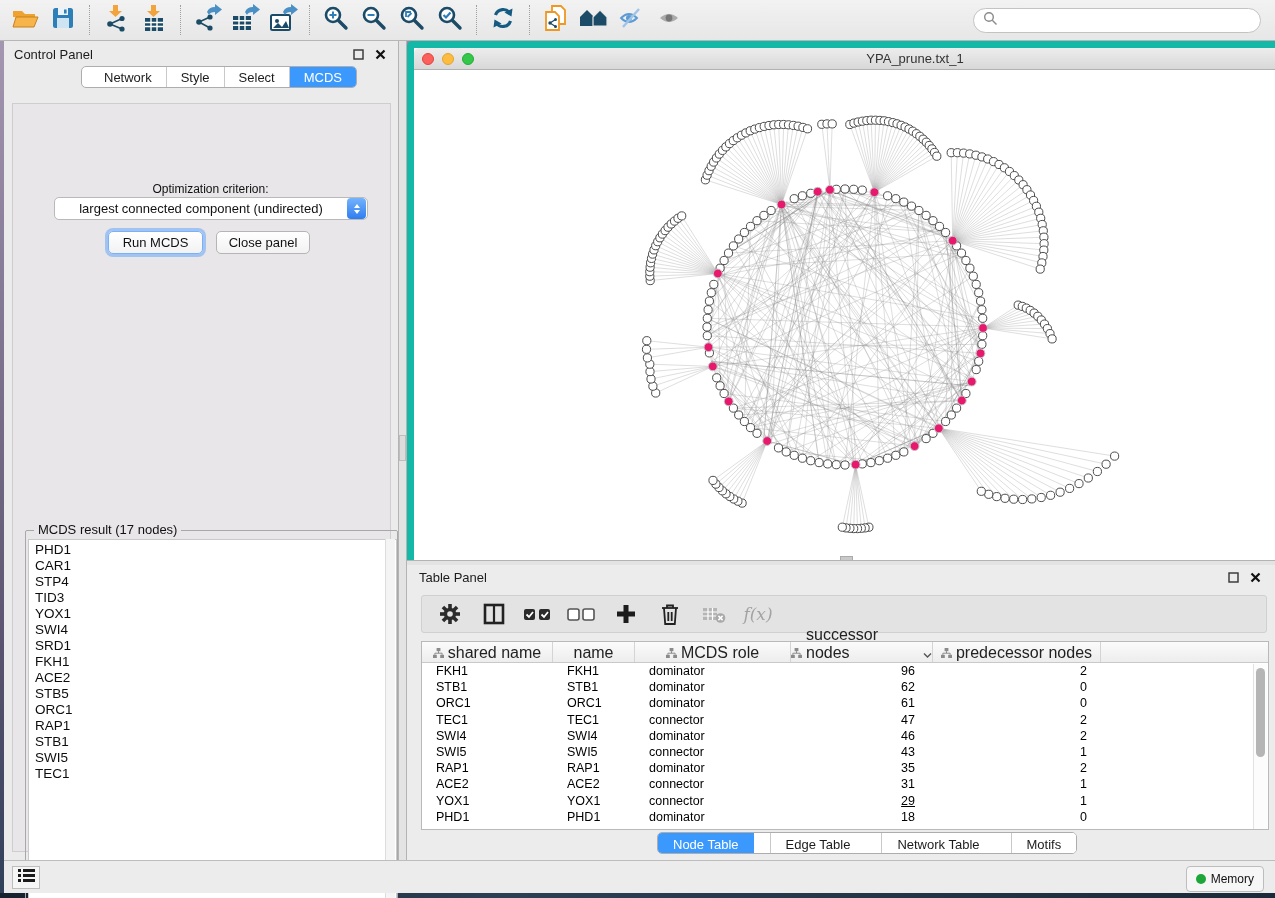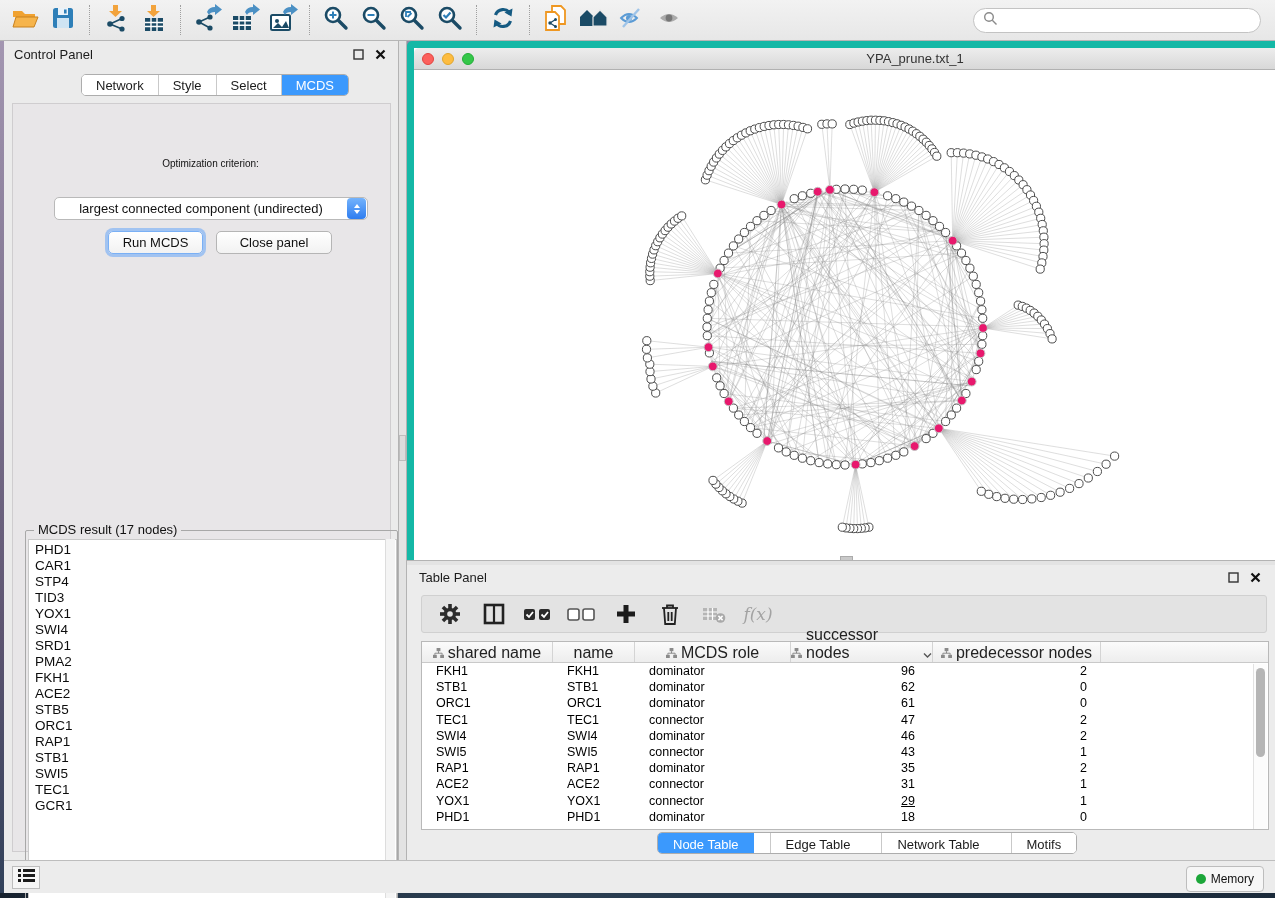--- a/index.html
+++ b/index.html
@@ -18,38 +18,38 @@
 
   
   #left-strip { left:0; top:41px; width:4px; height:852px; background:linear-gradient(#a396b1,#5c5470 70%,#31415a); }
   #bottom-strip { left:0; top:893px; width:1275px; height:5px; background:linear-gradient(90deg,#17222f,#2c4054 40%,#1b2a3a); }
 
   
   #control-panel { left:4px; top:41px; width:395px; height:819px; background:#ebebeb; border-right:1px solid #b3b3b3; }
   .panel-titlebar { height:26px; display:flex; align-items:center; padding:0 10px; font-size:13px; color:#1c1c1c; }
   .panel-title { flex:1; }
   .wbtn { width:16px; height:16px; display:flex; align-items:center; justify-content:center; margin-left:6px; }
-  #cp-tabs { position:absolute; left:77px; top:33px; }
+  #cp-tabs { position:absolute; left:77px; top:25px;padding-left:8px; }
   .seg { display:flex; border:1px solid #adadad; border-radius:5px; background:#fff; overflow:hidden; height:22px; }
   .seg .segb { font-size:13px; color:#1c1c1c; padding:0 14px; display:flex; align-items:center; border-left:1px solid #c9c9c9; background:#fff; }
   .seg .segb:first-child { border-left:none; }
   .seg .segb.active { background:#3b99fd; color:#fff; }
   #cp-inner { position:absolute; left:8px; top:62px; width:379px; height:749px; background:#e8e6e8; border:1px solid #cfcdcf; }
-  #opt-label { position:absolute; left:0; top:54px; width:395px; text-align:center; font-size:10px; color:#111; }
+  #opt-label { position:absolute; left:0; top:78px; width:395px; text-align:center; font-size:12px; color:#111; }
   #opt-select { position:absolute; left:41px; top:93px; width:314px; height:23px; background:#fff; border:1px solid #b9b9b9;
                 border-radius:5px; display:flex; align-items:center; }
   #opt-select .sel-text { flex:1; text-align:center; font-size:13px; color:#111; white-space:nowrap; overflow:hidden; }
   #opt-select .stepper { width:19px; height:21px; border-radius:4px; margin-right:1px;
                 background:linear-gradient(#74b3fc,#2e7df0); display:flex; flex-direction:column; align-items:center; justify-content:center; gap:2px; }
   .chev-up { width:0;height:0;border-left:3.5px solid transparent;border-right:3.5px solid transparent;border-bottom:4.5px solid #fff; }
   .chev-dn { width:0;height:0;border-left:3.5px solid transparent;border-right:3.5px solid transparent;border-top:4.5px solid #fff; }
   .pushbtn { position:absolute; height:23px; background:linear-gradient(#ffffff,#f2f2f2); border:1px solid #b5b5b5;
              border-radius:5px; font-size:13px; color:#111; display:flex; align-items:center; justify-content:center; }
   #run-btn { left:95px; top:127px; width:95px; border:1px solid #7ab0f5; box-shadow:0 0 0 3px rgba(90,160,250,.5); }
-  #close-btn { left:203px; top:127px; width:116px; }
+  #close-btn { left:203px; top:127px; width:94px; }
   #result-group { position:absolute; left:12px; top:426px; width:373px; height:371px; border:1px solid #a8a8a8; border-radius:2px; }
   #result-legend { position:absolute; left:8px; top:-9px; background:#e8e6e8; padding:0 4px; font-size:13px; color:#111; }
   #result-list { position:absolute; left:2px; top:8px; width:369px; height:361px; background:#fff; border:1px solid #c9c9c9;
                  overflow:hidden; padding:2px 0 0 6px; }
   #result-list .li { font-size:13.5px; line-height:16px; color:#0d0d0d; }
   #result-scroll { position:absolute; right:2px; top:8px; width:10px; height:361px; background:#f4f4f4; border-left:1px solid #ddd; }
 
   
   #v-splitter { left:399px; top:41px; width:8px; height:819px; background:#e3e3e3; border-right:1px solid #b3b3b3; }
   #v-handle { position:absolute; left:0px; top:394px; width:7px; height:26px; background:#dcdcdc; border:1px solid #bdbdbd; }
@@ -271,30 +271,28 @@
     <div id="result-group">
       <div id="result-legend">MCDS result (17 nodes)</div>
       <div id="result-list">
           <div class="li">PHD1</div>
           <div class="li">CAR1</div>
           <div class="li">STP4</div>
           <div class="li">TID3</div>
           <div class="li">YOX1</div>
           <div class="li">SWI4</div>
           <div class="li">SRD1</div>
-          <div class="li">PMA2</div>
           <div class="li">FKH1</div>
           <div class="li">ACE2</div>
           <div class="li">STB5</div>
           <div class="li">ORC1</div>
           <div class="li">RAP1</div>
           <div class="li">STB1</div>
           <div class="li">SWI5</div>
           <div class="li">TEC1</div>
-          <div class="li">GCR1</div>
         </div>
       <div id="result-scroll"></div>
     </div>
   </div>
 </div>
 
 <div id="v-splitter" class="abs">
   <div id="v-handle"></div>
 </div>
 

